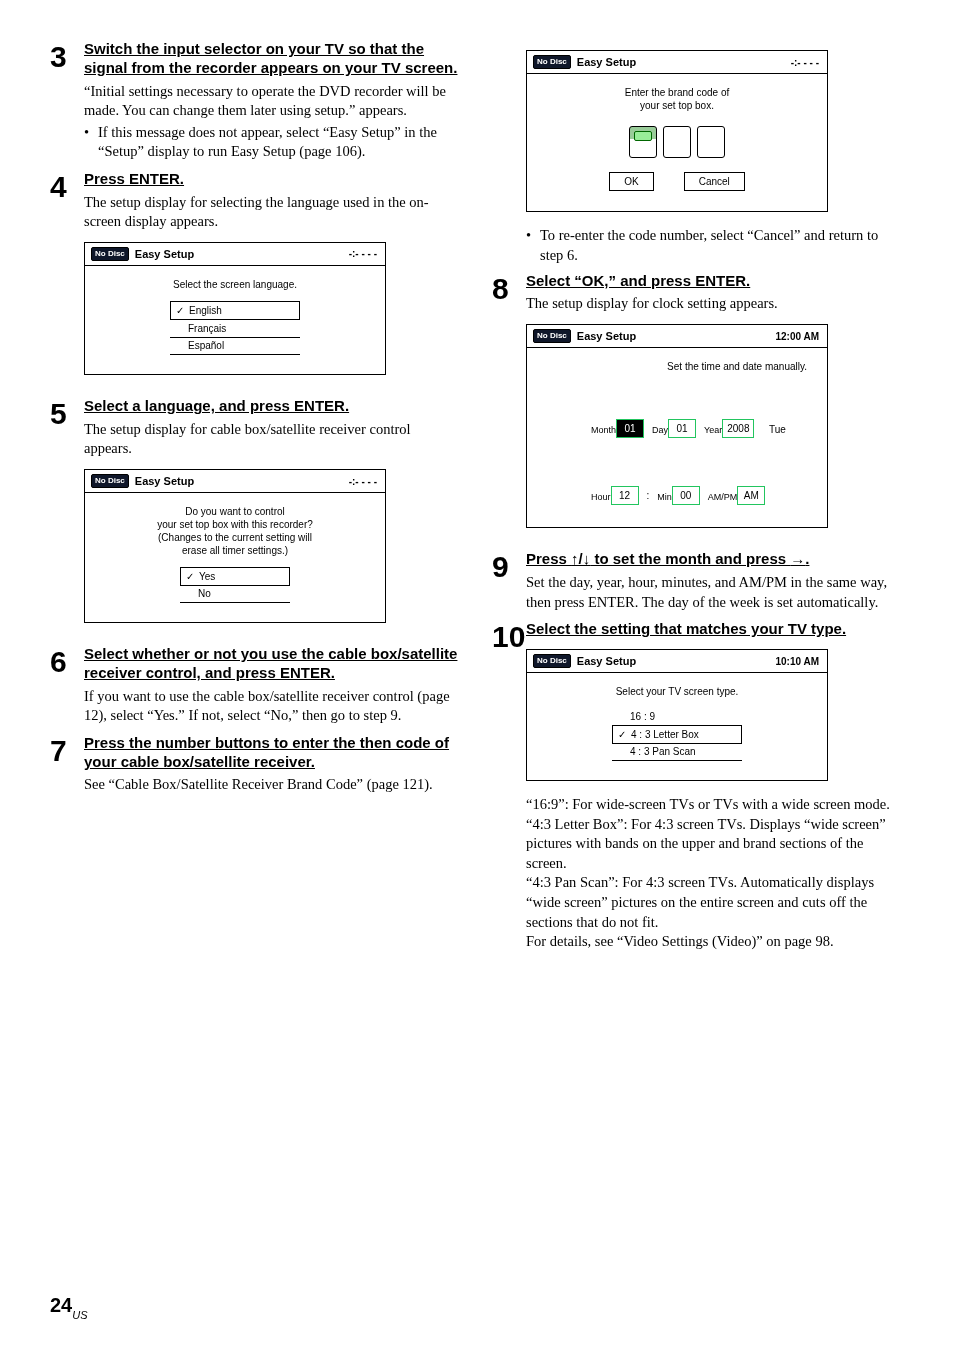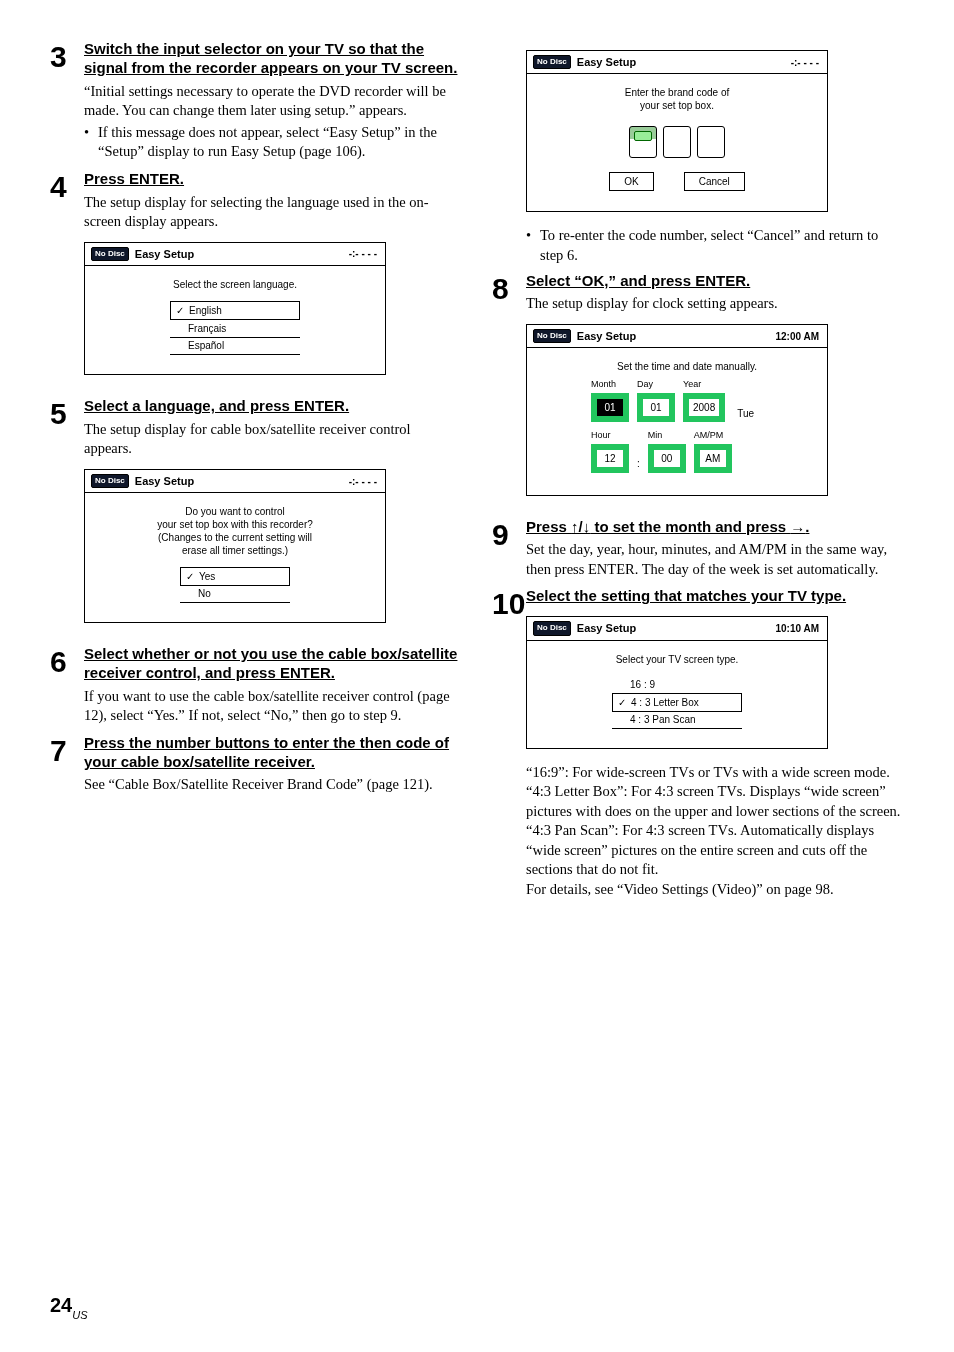--- a/index.html
+++ b/index.html
@@ -156,29 +156,30 @@
   }
   .clock-row {
     display: flex;
     gap: 8px;
     align-items: flex-end;
     margin: 6px 0 2px 24px;
     text-align: left;
   }
   .clock-col {
     display: flex;
-    flex-direction: column;
-    align-items: flex-start;
+    flex-direction: row;
+    align-items: flex-end;
+    margin-top: 40px;
   }
   .clock-label {
     font-size: 9px;
     margin-bottom: 2px;
   }
   .clock-box {
-    border: 6px solid #22c55e;
+    border: 1px solid #22c55e;
     padding: 2px 4px;
     font-size: 10px;
     min-width: 18px;
     text-align: center;
   }
   .clock-box.dark {
     background: #000;
     color: #fff;
   }
   .arrow-char {
@@ -341,21 +342,21 @@
         <div class="osd">
           <div class="osd-header">
             <div class="osd-header-left">
               <span class="no-disc">No Disc</span>
               <span class="osd-title">Easy Setup</span>
             </div>
             <span class="osd-time">12:00 AM</span>
           </div>
           <div class="osd-line"></div>
           <div class="osd-body" style="text-align:left; padding-left:40px;">
-            <div style="text-align:center;">Set the time and date manually.</div>
+            <div style="text-align:right;">Set the time and date manually.</div>
 
             <div class="clock-row">
               <div class="clock-col">
                 <div class="clock-label">Month</div>
                 <div class="clock-box dark">01</div>
               </div>
               <div class="clock-col">
                 <div class="clock-label">Day</div>
                 <div class="clock-box">01</div>
               </div>
@@ -420,21 +421,21 @@
             <div class="opt-list">
               <div class="opt-item" style="border-left:none;border-right:none;border-top:none;">16 : 9</div>
               <div class="opt-item sel">4 : 3  Letter Box</div>
               <div class="opt-item" style="border-left:none;border-right:none;border-top:none;">4 : 3  Pan Scan</div>
             </div>
           </div>
         </div>
 
         <div class="step-text">
           <div>“16:9”: For wide-screen TVs or TVs with a wide screen mode.</div>
-          <div>“4:3 Letter Box”: For 4:3 screen TVs. Displays “wide screen” pictures with does on the upper and lower sections of the screen.</div>
+          <div>“4:3 Letter Box”: For 4:3 screen TVs. Displays “wide screen” pictures with bands on the upper and brand sections of the screen.</div>
           <div>“4:3 Pan Scan”: For 4:3 screen TVs. Automatically displays “wide screen” pictures on the entire screen and cuts off the sections that do not fit.</div>
           <div>For details, see “Video Settings (Video)” on page 98.</div>
         </div>
       </div>
     </div>
 
   </div>
 </div>
 
 <div class="page-num">

